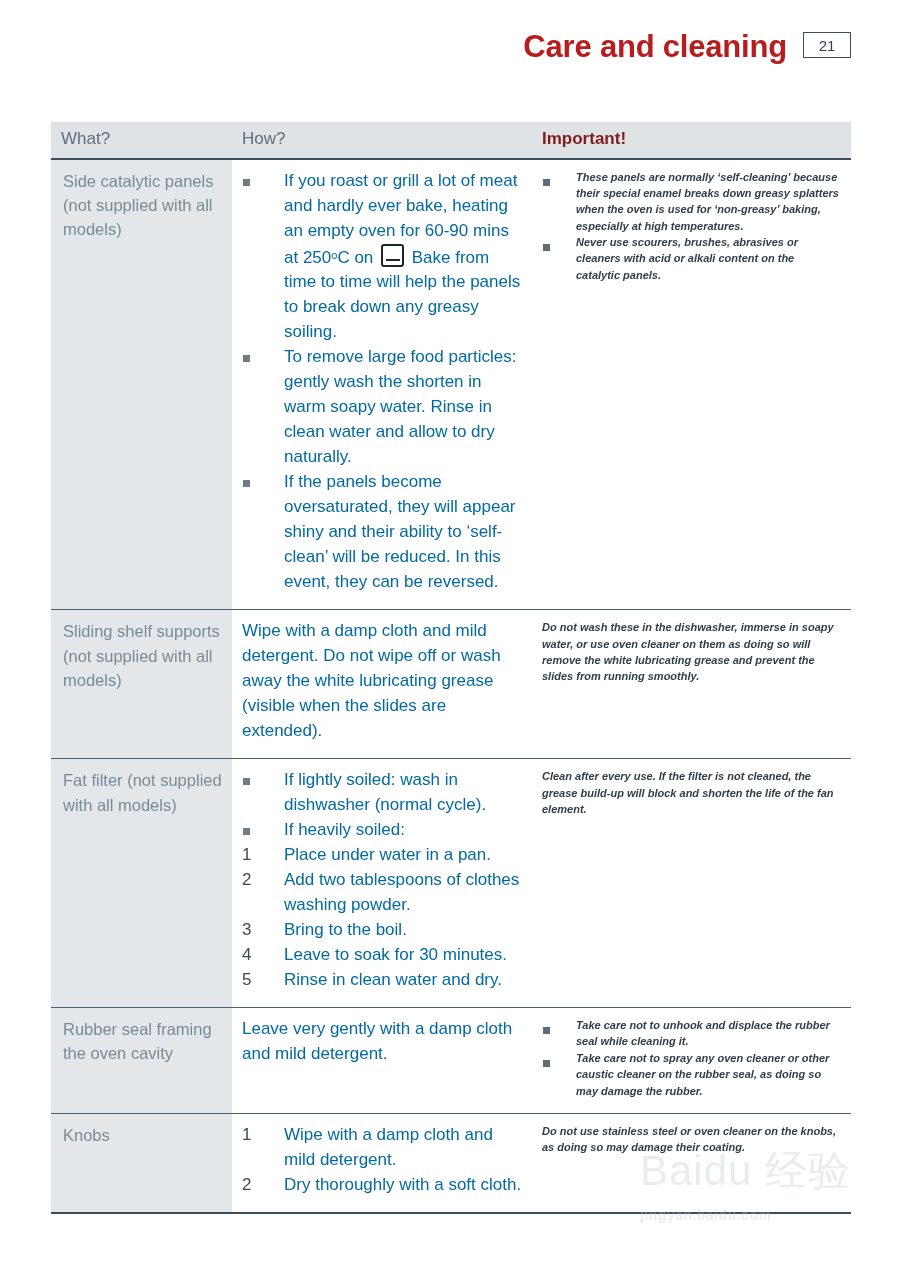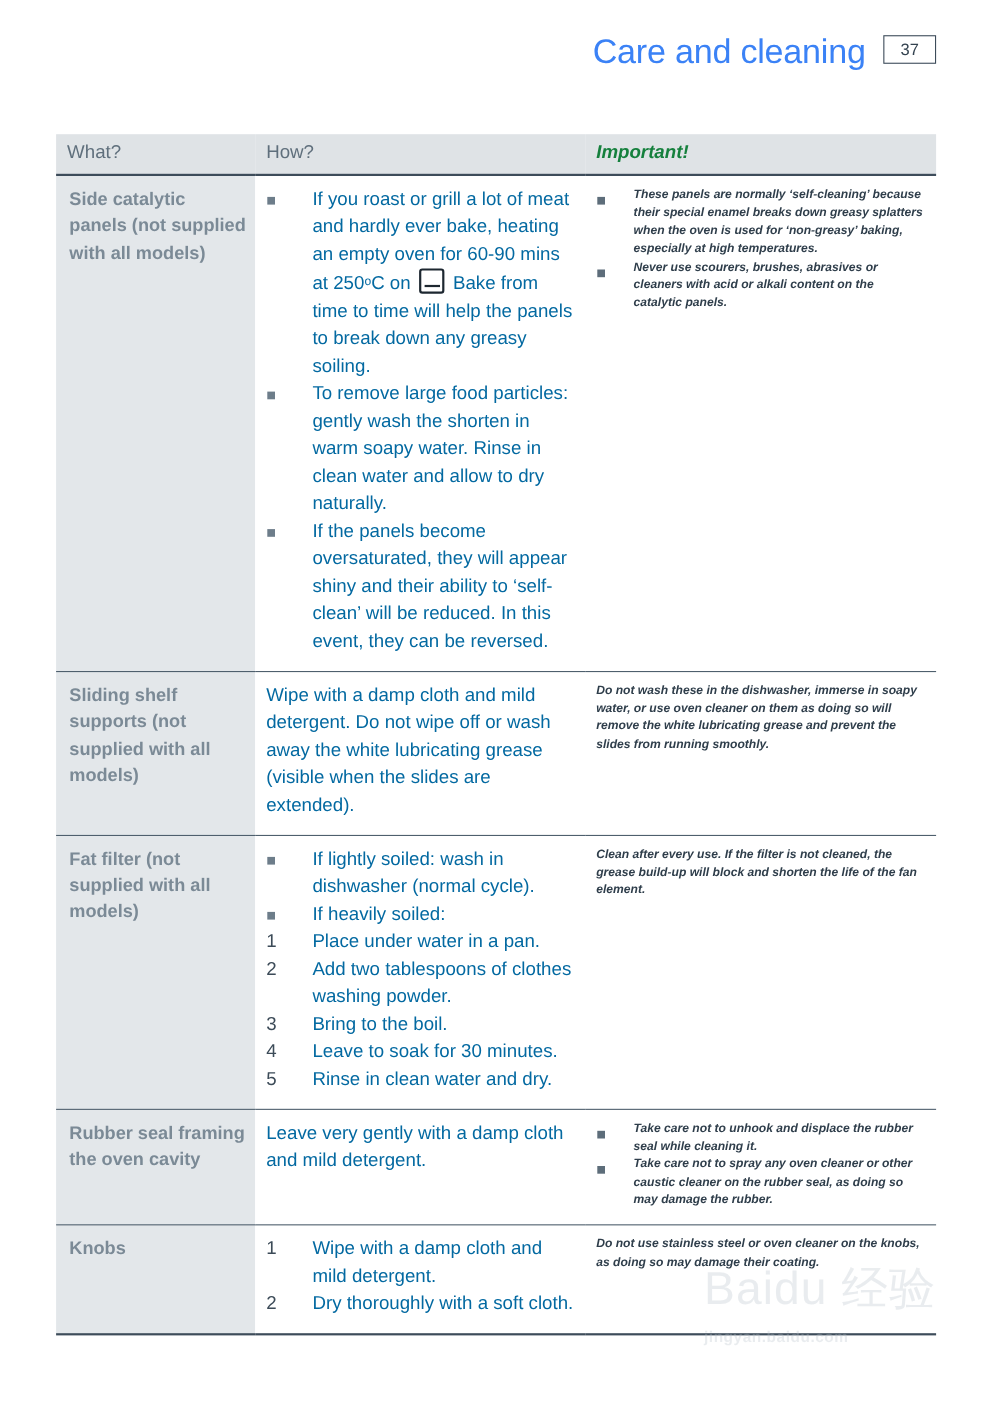--- a/index.html
+++ b/index.html
@@ -29,22 +29,22 @@
     top: 26px;
     left: 51px;
     right: 51px;
     height: 56px;
     display: flex;
     align-items: flex-start;
     justify-content: flex-end;
   }
   .header-title {
     font-size: 31px;
-    font-weight: normal;
-    color: #3b82f6;
+    font-weight: bold;
+    color: #b91c1c;
     letter-spacing: -0.2px;
     line-height: 1;
     margin-right: 16px;
     margin-top: 5px;
   }
   .page-number-box {
     border: 1.6px solid #3d4c5a;
     width: 46px;
     height: 24px;
     display: flex;
@@ -79,23 +79,22 @@
     vertical-align: top;
     border-bottom: 2.2px solid #3d4c5a;
     font-weight: normal;
   }
   .th-label {
     font-size: 17px;
     color: #5f6f7c;
     line-height: 1.15;
   }
   .th-label.italic {
-    font-style: italic;
     font-weight: bold;
-    color: #15803d;
+    color: #7f1d1d;
   }
 
   .care-table tbody td {
     vertical-align: top;
     padding: 9px 10px 14px 10px;
     border-bottom: 1.6px solid #4e5f6d;
     background: #ffffff;
   }
   .care-table tbody tr:last-child td {
     border-bottom: 2.2px solid #3d4c5a;
@@ -104,21 +103,21 @@
     background: #e3e7ea;
     padding-left: 12px;
     padding-right: 8px;
     border-bottom-color: #4e5f6d;
   }
 
   .what-text {
     font-size: 16.5px;
     color: #7b8a96;
     line-height: 1.48;
-    font-weight: bold;
+    font-weight: normal;
   }
 
   .body-text {
     font-size: 17px;
     color: #0369a1;
     line-height: 1.47;
   }
   .imp-text {
     font-size: 11px;
     color: #2f3e4b;
@@ -222,21 +221,21 @@
   }
 </style>
 </head>
 <body>
 
 <div class="page">
 
   <div class="page-header">
     <div class="header-title">Care and cleaning</div>
     <div class="page-number-box">
-      <span class="page-number">37</span>
+      <span class="page-number">21</span>
     </div>
   </div>
 
   <table class="care-table">
     <colgroup>
       <col class="c-what">
         <col class="c-how">
         <col class="c-imp">
     </colgroup>
     <thead>

